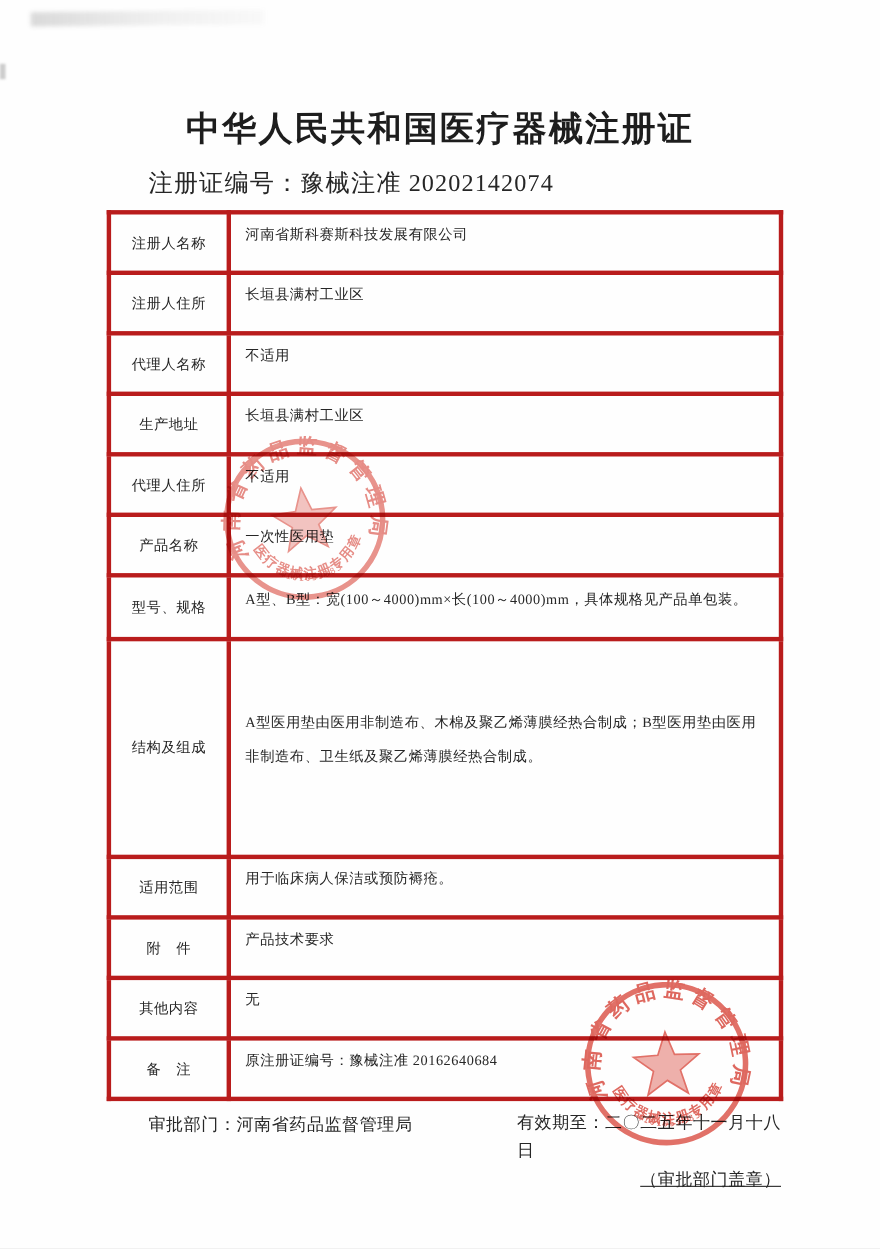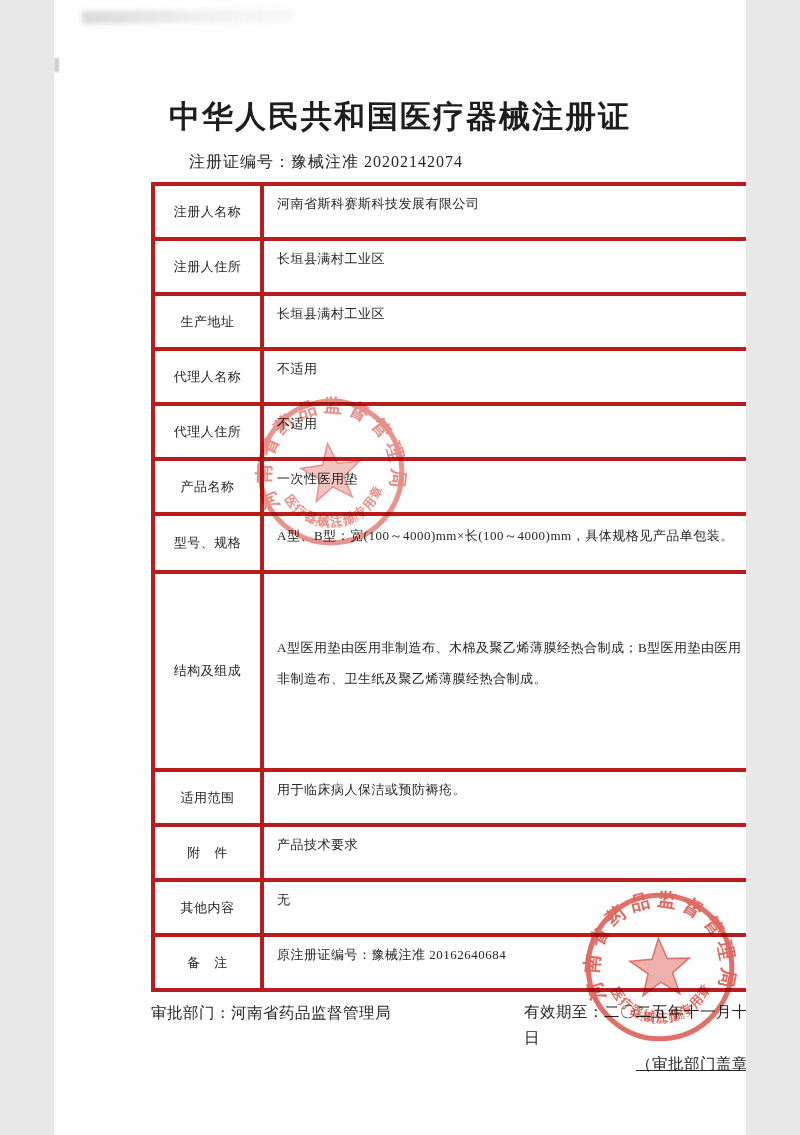--- a/index.html
+++ b/index.html
@@ -1,18 +1,18 @@
 <!DOCTYPE html>
 <html><head>
 <meta charset="utf-8">
 <style>
   html,body{margin:0;padding:0;background:#e8e8e8;}
   .page{
     position:relative;
-    width:692px;height:1135px;
+    width:800px;height:1135px;
     margin:0 auto;
     background:#fefefe;
     font-family:"Liberation Serif","DejaVu Serif",serif;
     color:#262626;
     overflow:hidden;
   }
   
   .smudge-top{
     position:absolute;left:28px;top:10px;width:212px;height:13px;
     background:linear-gradient(90deg,rgba(90,90,90,.22),rgba(120,120,120,.10) 55%,rgba(120,120,120,.04));
@@ -26,21 +26,21 @@
     margin:96px 0 0 0;
     text-align:center;
     font-size:31px;
     font-weight:bold;
     letter-spacing:2px;
     color:#1d1d1d;
   }
   .doc{margin:14px 0 0 97px;width:615px;}
   .cert-no{
     margin:0 0 9px 38px;
-    font-size:16px;
+    font-size:22px;
     letter-spacing:1px;
   }
   table.cert{
     border-collapse:collapse;
     width:615px;
     table-layout:fixed;
   }
   table.cert td{
     border:4px solid #b91c1c;
     font-size:13px;
@@ -61,21 +61,21 @@
   tr.h58{height:58px;}
   tr.h198{height:198px;}
   tr.h52{height:52px;}
   .footer{
     margin-top:7px;
     width:615px;
     display:flex;
     justify-content:space-between;
     font-size:15.5px;
   }
-  .footer-left{padding-top:4px;letter-spacing:.5px;}
+  .footer-left{margin-left:38px;padding-top:4px;letter-spacing:.5px;}
   .footer-right{width:242px;line-height:26px;letter-spacing:.5px;}
   .seal-note{text-align:right;padding-right:2px;text-decoration:underline;}
   
   .stamp{
     position:absolute;
     mix-blend-mode:multiply;
     pointer-events:none;
   }
   .stamp-mid{left:200px;top:395px;width:154px;height:154px;opacity:.62;transform:rotate(-7deg);}
   .stamp-bottom{left:528px;top:889px;width:156px;height:156px;opacity:.82;transform:rotate(-3deg);}
@@ -104,26 +104,26 @@
       <tbody>
           <tr class="h54">
         <td class="lbl">注册人名称</td>
         <td class="val">河南省斯科赛斯科技发展有限公司</td>
       </tr>
       <tr class="h54">
         <td class="lbl">注册人住所</td>
         <td class="val">长垣县满村工业区</td>
       </tr>
       <tr class="h54">
+        <td class="lbl">代理人名称</td>
+        <td class="val">不适用</td>
+      </tr>
+      <tr class="h54">
         <td class="lbl">生产地址</td>
         <td class="val">长垣县满村工业区</td>
-      </tr>
-      <tr class="h54">
-        <td class="lbl">代理人名称</td>
-        <td class="val">不适用</td>
       </tr>
       <tr class="h54">
         <td class="lbl">代理人住所</td>
         <td class="val">不适用</td>
       </tr>
       <tr class="h54">
         <td class="lbl">产品名称</td>
         <td class="val">一次性医用垫</td>
       </tr>
       <tr class="h58">

